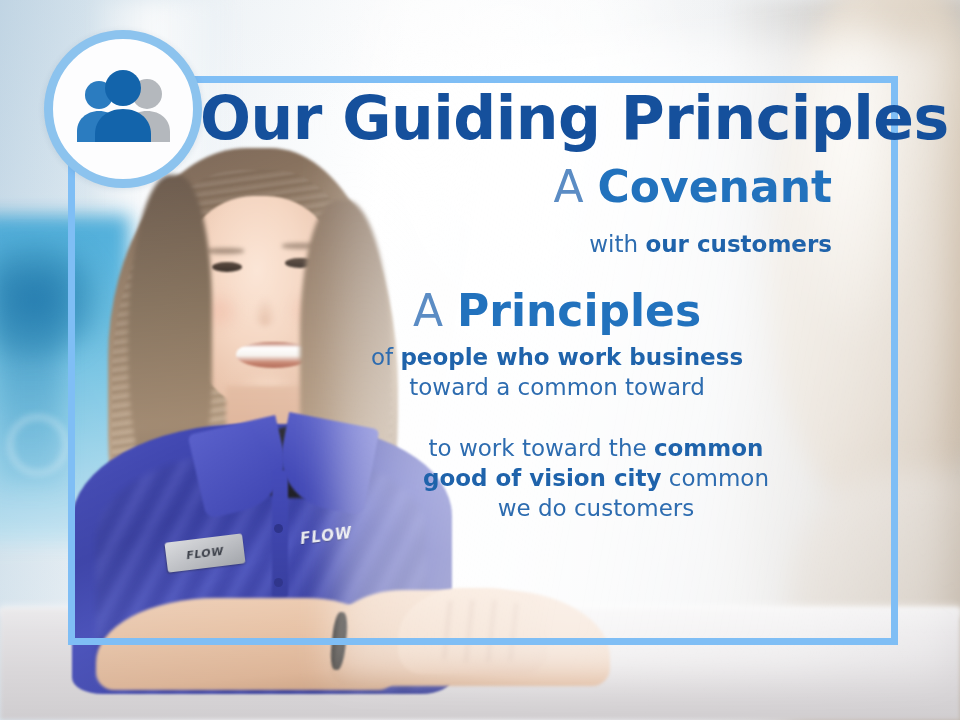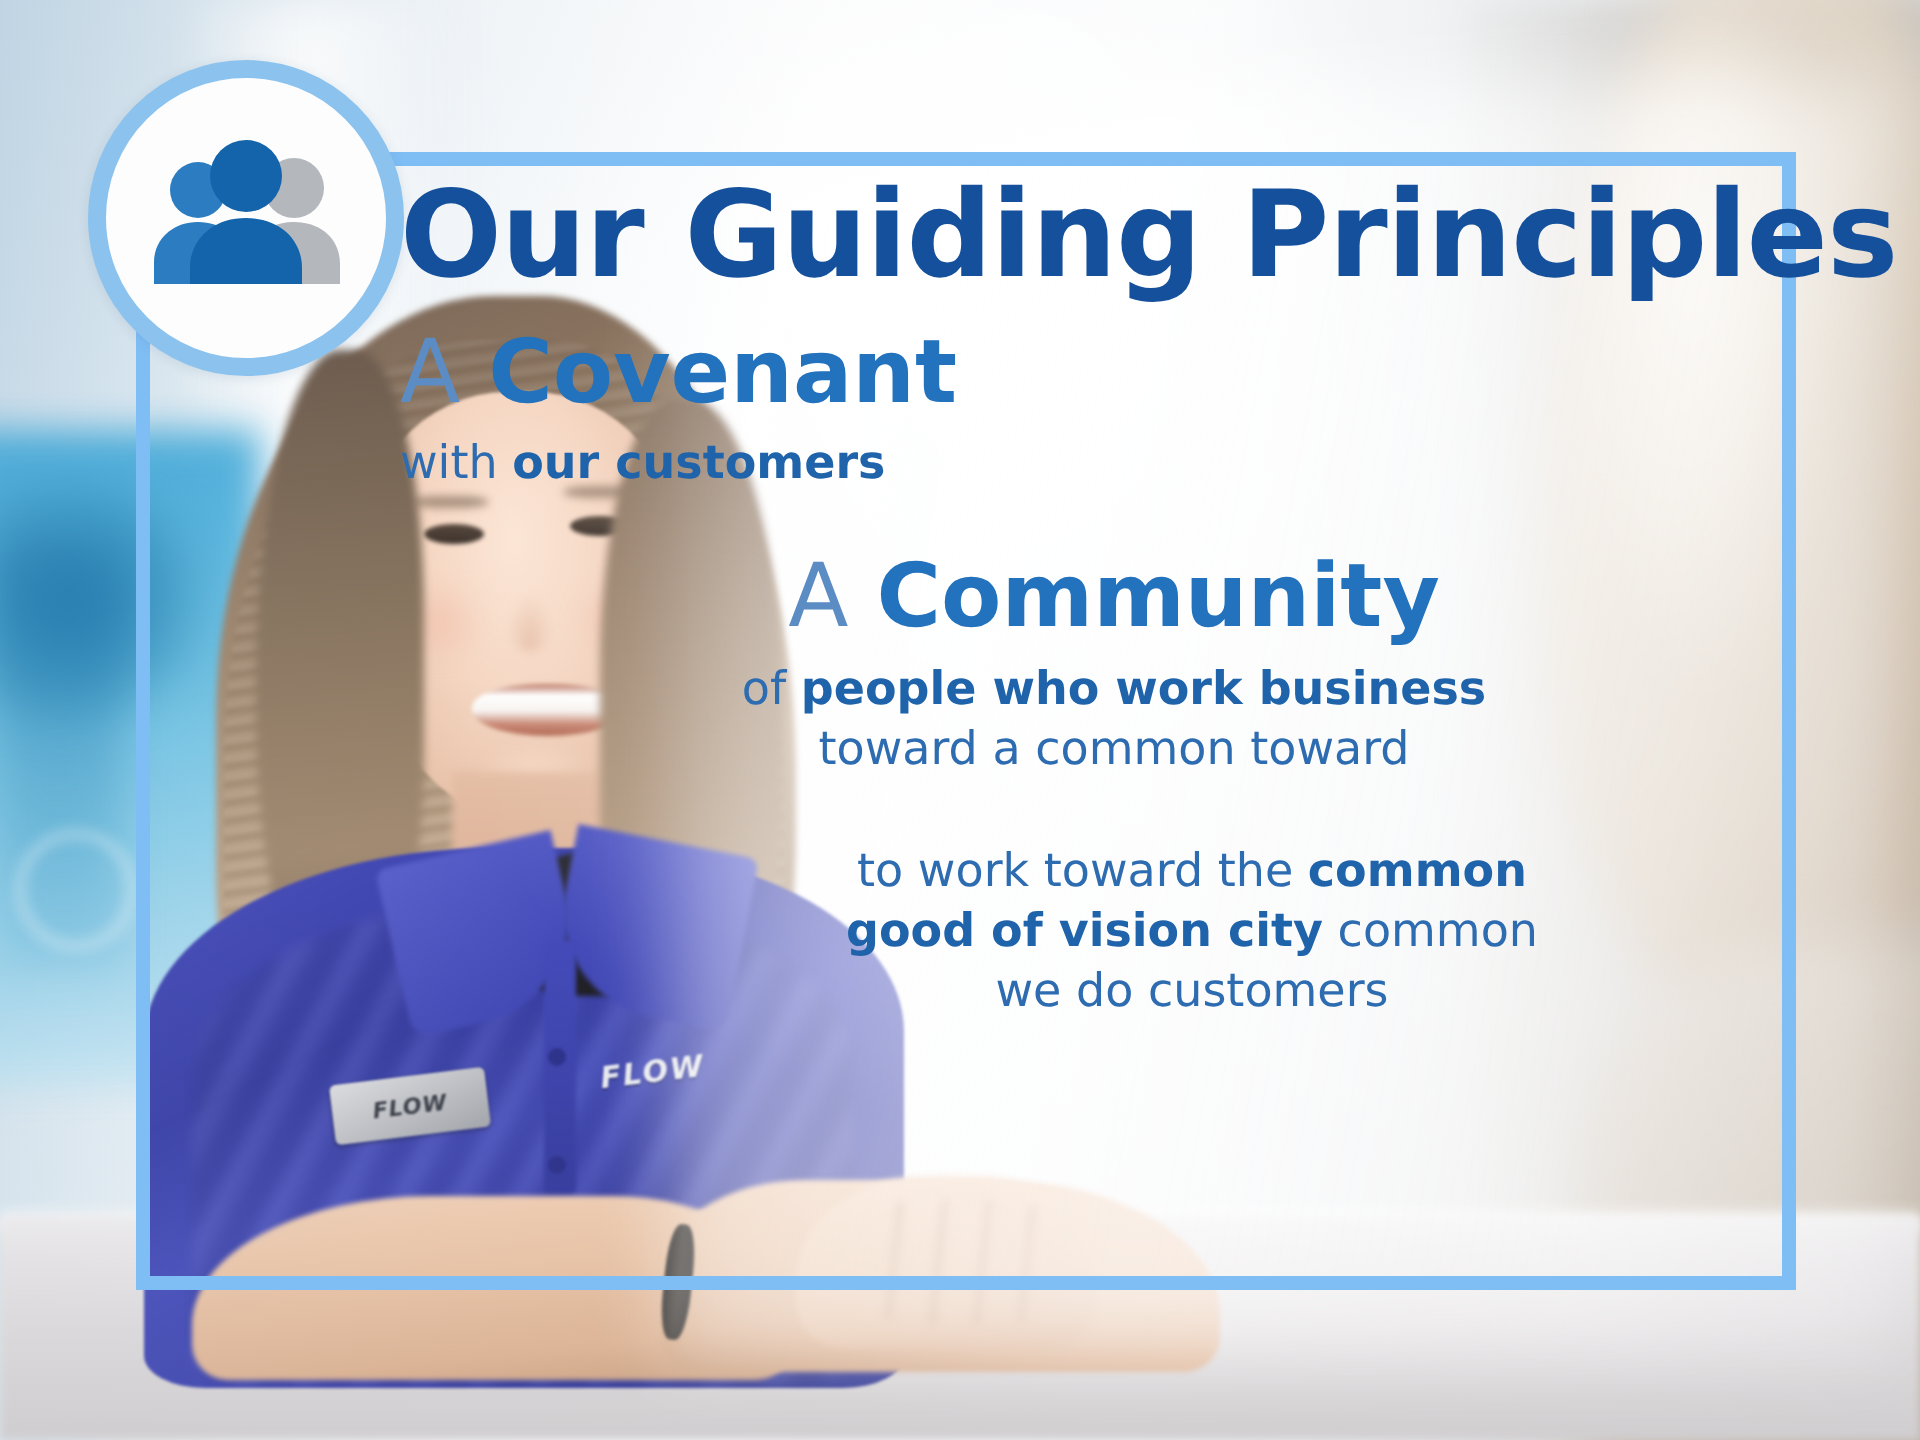--- a/index.html
+++ b/index.html
@@ -489,22 +489,22 @@
     font-family: "DejaVu Sans", sans-serif;
     font-size: 23px;
     line-height: 1.32;
     color: #2d6cb0;
     font-weight: 400;
     margin: 5px 0 0 0;
   }
   .principle-sub b { font-weight: 700; color: #1f63ab; }
 
   
-  #principle-covenant       { text-align: left; margin-top: 6px; padding-right: 48px; }
-  #principle-covenant .principle-sub { margin-top: 6px; }
+  #principle-covenant       { text-align: right; margin-top: 6px; padding-right: 48px; }
+  #principle-covenant .principle-sub { margin-top: 18px; }
 
   #principle-community      { text-align: center; margin-top: 26px; padding-left: 34px; }
   #principle-community .principle-sub { margin-top: 7px; }
 
   #principle-commitment     { text-align: center; margin-top: 30px; padding-left: 112px; }
   #principle-commitment .principle-sub { margin-top: 8px; }
 
   .line { display: block; }
 </style>
 </head>
@@ -594,21 +594,21 @@
         <span class="kw">Covenant</span>
       </p>
       <p class="principle-sub">
           <span class="line"><span>with </span><b>our customers</b></span>
         </p>
     </div>
 
     <div class="principle" id="principle-community">
       <p class="principle-head">
         <span class="art">A</span>
-        <span class="kw">Community</span>
+        <span class="kw">Principles</span>
       </p>
       <p class="principle-sub">
           <span class="line"><span>of </span><b>people who work business</b></span>
           <span class="line"><span>toward a common toward</span></span>
         </p>
     </div>
 
     <div class="principle" id="principle-commitment">
       <p class="principle-sub">
           <span class="line"><span>to work toward the </span><b>common</b></span>

